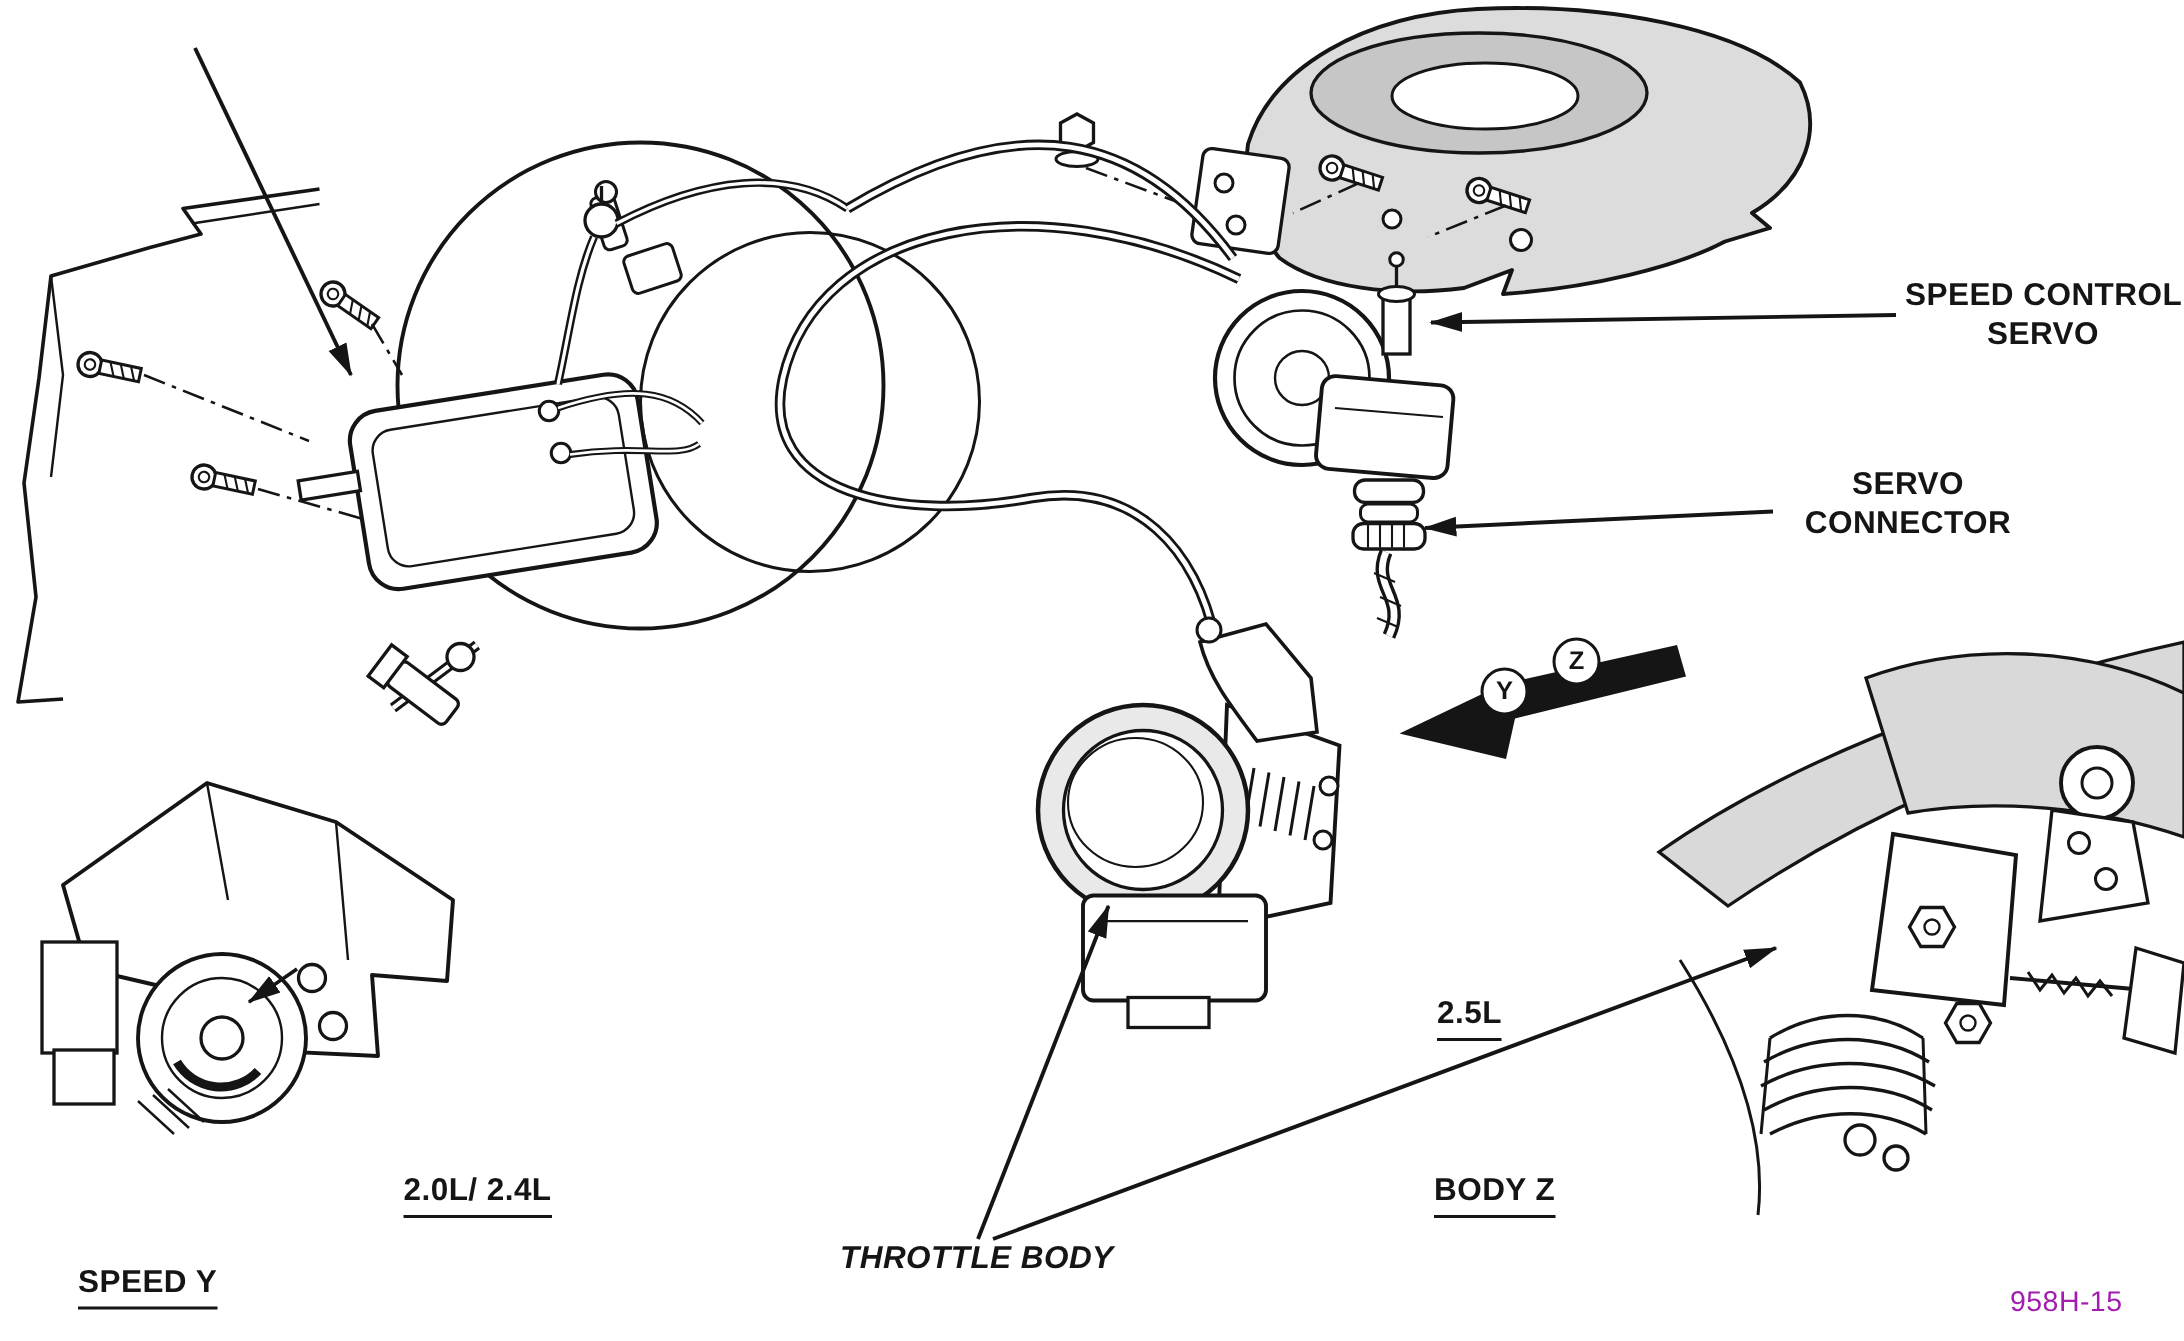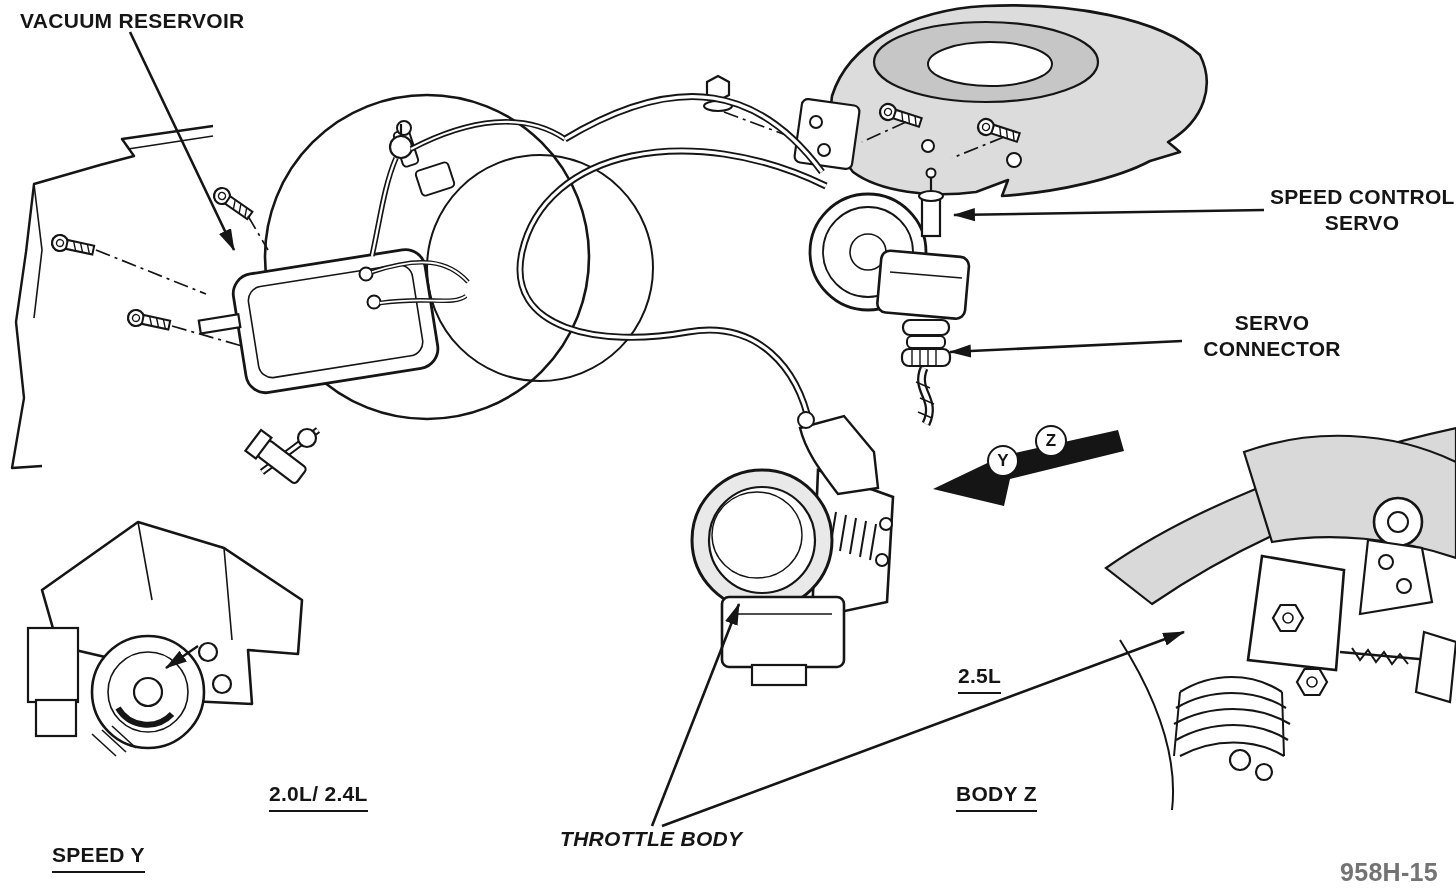--- a/index.html
+++ b/index.html
@@ -7,21 +7,21 @@
     position:relative;width:1456px;height:894px;background:#ffffff;overflow:hidden;
     font-family:"Liberation Sans",sans-serif;color:#151515;
   }
   .stage svg{position:absolute;left:0;top:0;}
   .lbl{
     position:absolute;font-size:21px;font-weight:700;letter-spacing:.3px;
     white-space:nowrap;line-height:26px;color:#151515;
   }
   .lbl.center{text-align:center;}
   .u{display:inline-block;border-bottom:2.5px solid #151515;padding-bottom:3px;}
-  .figid{position:absolute;font-size:25px;font-weight:700;letter-spacing:.3px;color:#737373;}
+  .figid{position:absolute;font-size:19px;font-weight:400;letter-spacing:.3px;color:#a21caf;}
   .callout{
     position:absolute;width:32px;height:32px;border:2.5px solid #151515;border-radius:50%;
     background:#ffffff;display:flex;align-items:center;justify-content:center;
     font-size:17px;font-weight:700;box-sizing:border-box;
   }
 </style>
 </head>
 <body>
 
 <div class="stage">
@@ -230,21 +230,20 @@
 
     <g stroke="#151515" stroke-width="2.6" fill="none">
       <line x1="130" y1="32" x2="234" y2="250" marker-end="url(#ah)"></line>
       <line x1="1264" y1="210" x2="954" y2="215" marker-end="url(#ah)"></line>
       <line x1="1182" y1="341" x2="950" y2="352" marker-end="url(#ah)"></line>
       <line x1="652" y1="826" x2="739" y2="604" marker-end="url(#ah)"></line>
       <line x1="662" y1="826" x2="1184" y2="632" marker-end="url(#ah)"></line>
     </g>
   </svg>
 
-  <div class="lbl" style="left:20px;top:8px;">VACUUM RESERVOIR</div>
 
   <div class="lbl center" style="left:1270px;top:184px;width:184px;">
     <div>SPEED CONTROL</div>
     <div>SERVO</div>
   </div>
 
   <div class="lbl center" style="left:1186px;top:310px;width:172px;">
     <div>SERVO</div>
     <div>CONNECTOR</div>
   </div>

